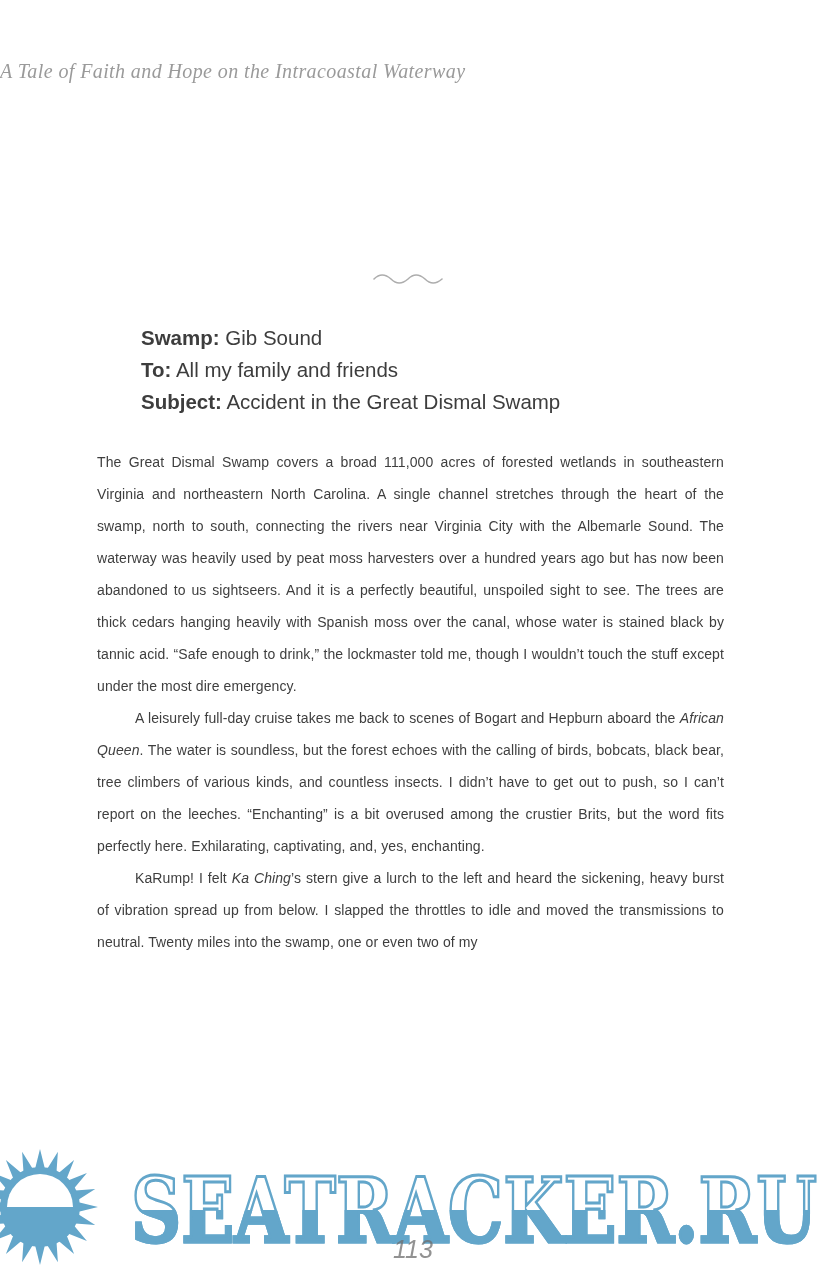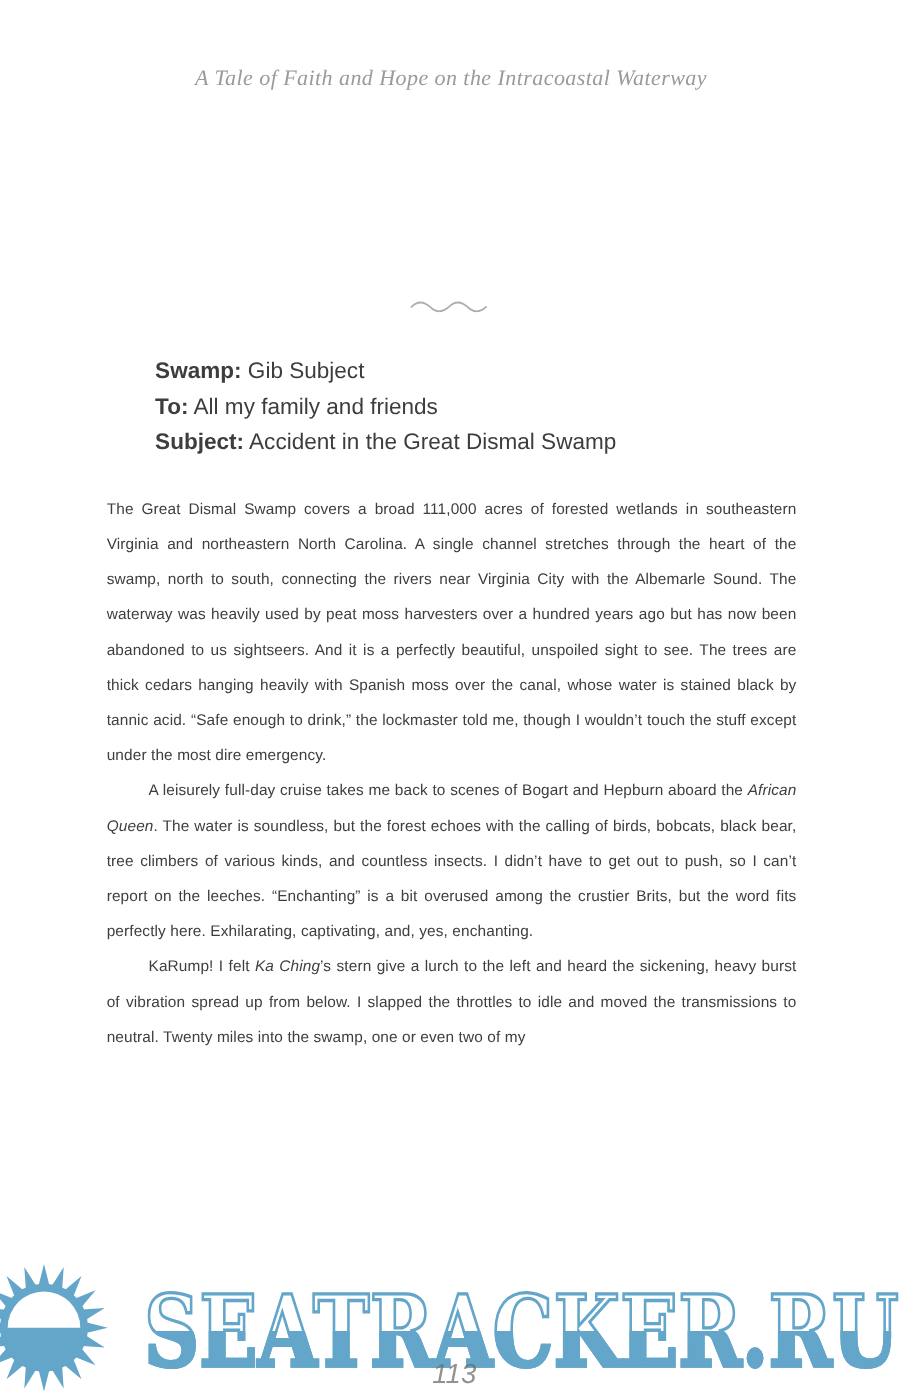--- a/index.html
+++ b/index.html
@@ -12,21 +12,21 @@
   .page{
     position:relative;
     width:820px;height:1270px;
     background:#ffffff;
     overflow:hidden;
     font-family:"Liberation Sans","DejaVu Sans",sans-serif;
     color:var(--text-dark);
   }
   .running-head{
     position:absolute;top:60px;left:0;width:820px;
-    text-align:center;
+    text-align:left;
     font-family:"Liberation Serif","DejaVu Serif",serif;
     font-style:italic;
     font-size:20px;
     letter-spacing:0.4px;
     color:var(--muted);
   }
   .intro{
     position:absolute;top:136px;left:97px;width:628px;
     font-family:"Liberation Serif","DejaVu Serif",serif;
     font-size:21px;line-height:33px;
@@ -89,21 +89,21 @@
 
 
   <div class="divider">
     <svg width="76" height="12" viewBox="0 0 76 12">
       <path d="M2 7 q 8 -8 17 0 q 8 8 17 0 q 8 -8 17 0 q 8 8 17 0" fill="none" stroke="#adadad" stroke-width="1.6" stroke-linecap="round"></path>
     </svg>
   </div>
 
   <div class="email-block">
     <div class="email-row">
-      <b>Swamp:</b><span> Gib Subject</span>
+      <b>Swamp:</b><span> Gib Sound</span>
     </div>
     <div class="email-row">
       <b>To:</b><span> All my family and friends</span>
     </div>
     <div class="email-row">
       <b>Subject:</b><span> Accident in the Great Dismal Swamp</span>
     </div>
   </div>
 
   <div class="body-text">

